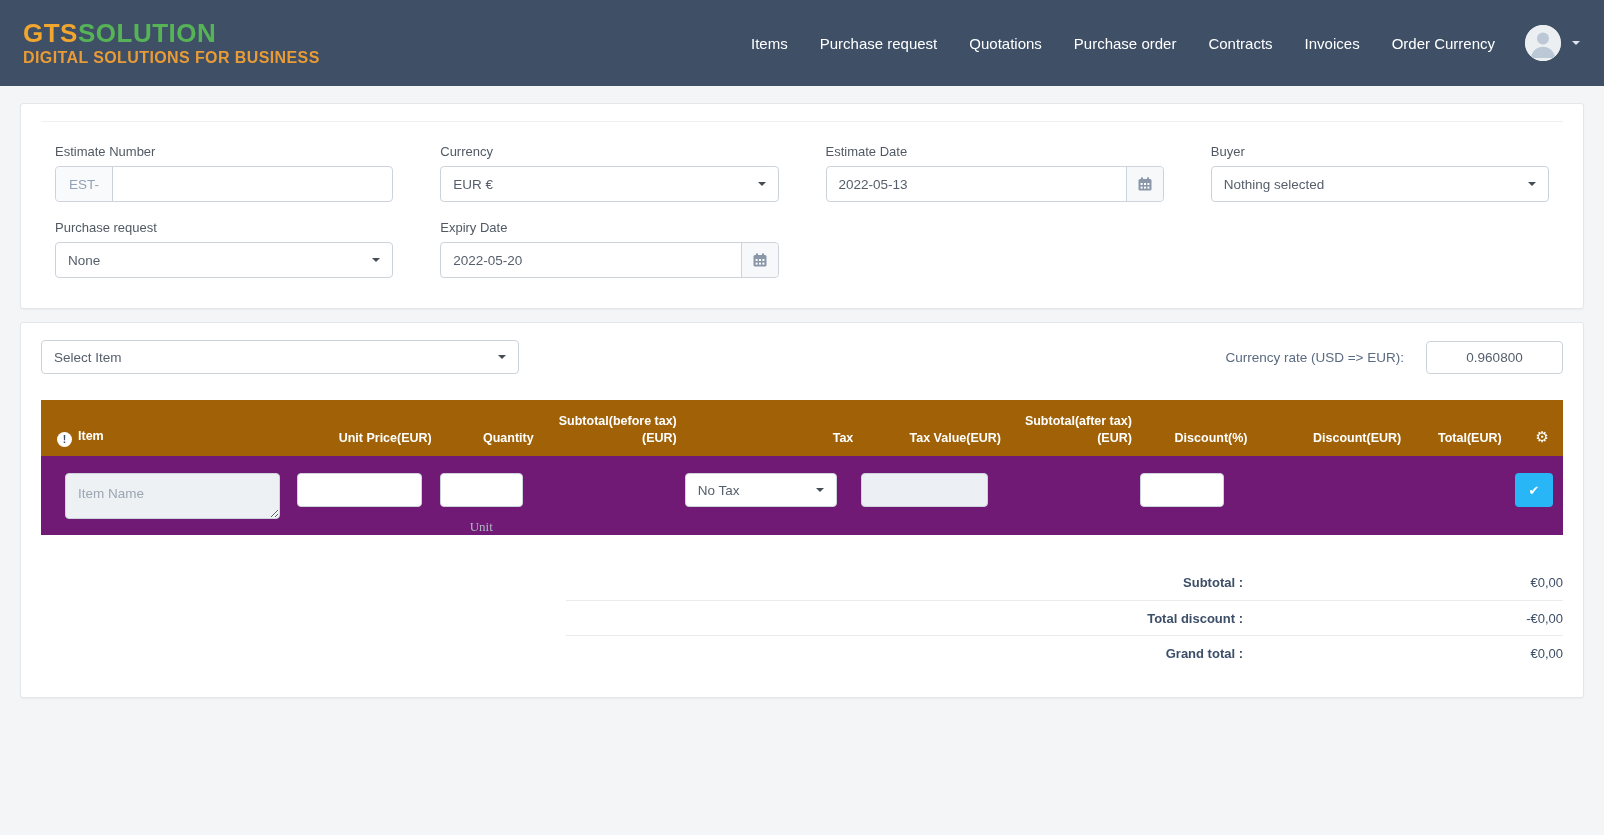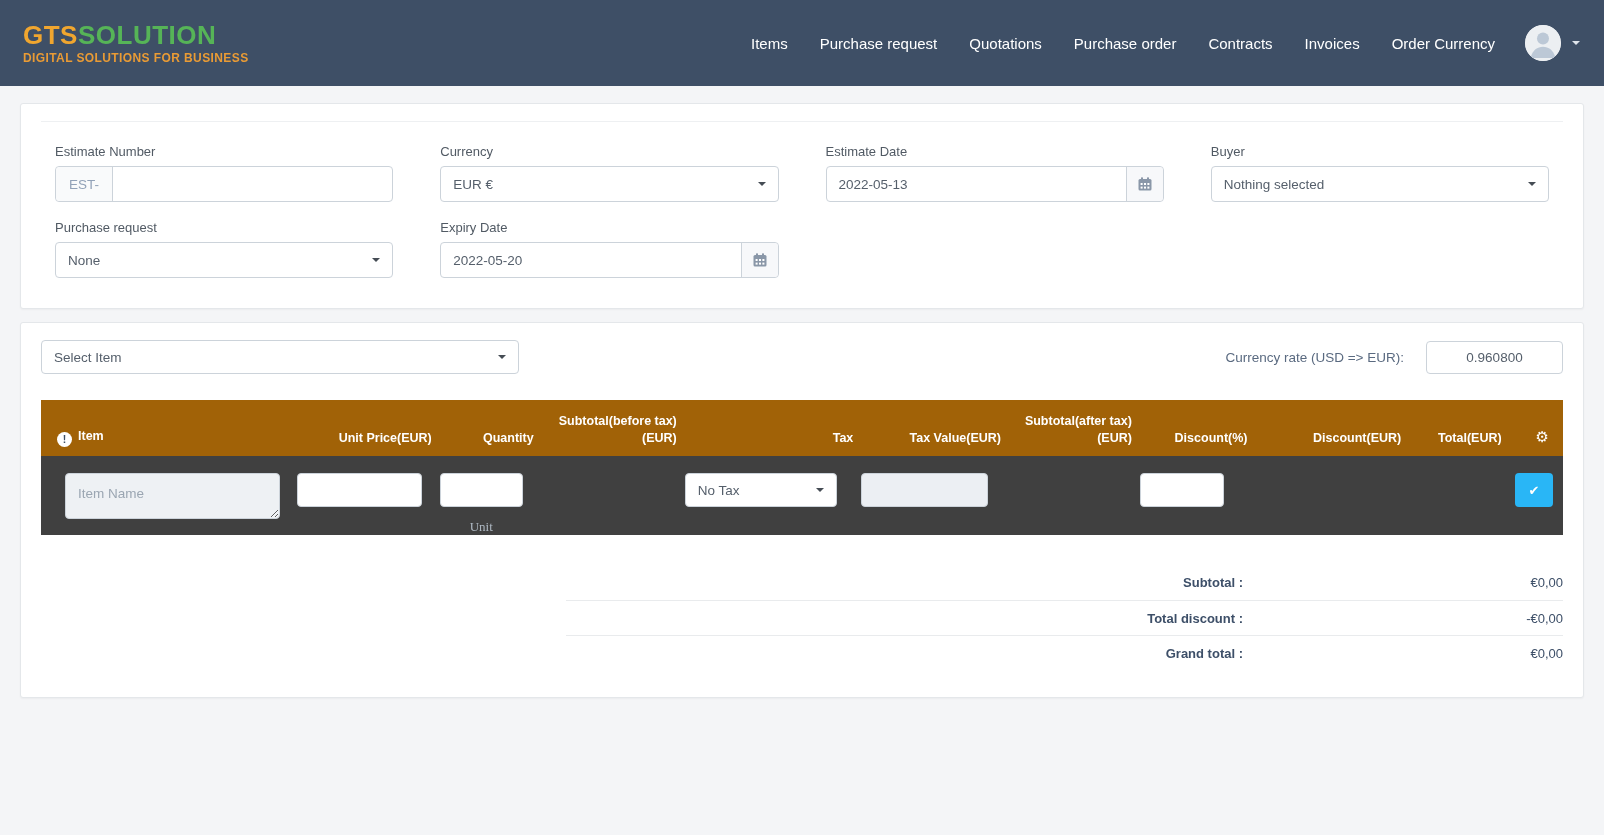--- a/index.html
+++ b/index.html
@@ -15,21 +15,21 @@
     height: 86px;
     background: #3e4f66;
     display: flex;
     align-items: center;
     padding: 0 24px 0 23px;
   }
   .logo { line-height: 1; cursor: pointer; }
   .logo-line1 { font-size: 26px; font-weight: bold; letter-spacing: .5px; }
   .logo-gts { color: #f0a62f; }
   .logo-solution { color: #56b457; }
-  .logo-tagline { font-size: 12px; font-weight: bold; color: #e99b35; letter-spacing: .4px; margin-top: 4px; }
+  .logo-tagline { font-size: 16px; font-weight: bold; color: #e99b35; letter-spacing: .4px; margin-top: 4px; }
   .nav-links { margin-left: auto; display: flex; align-items: center; list-style: none; }
   .nav-links li {
     color: #ffffff; font-size: 15px; padding: 0 16px; cursor: pointer; white-space: nowrap;
   }
   .user-menu { display: flex; align-items: center; margin-left: 14px; cursor: pointer; }
   .avatar-wrap { width: 36px; height: 36px; border-radius: 50%; overflow: hidden; background: #eceff2; }
   .nav-caret {
     width: 0; height: 0; margin-left: 11px;
     border-left: 4px solid transparent; border-right: 4px solid transparent;
     border-top: 4.5px solid #dfe5ec;
@@ -113,21 +113,21 @@
   }
   .items-table thead th.col-item { text-align: left; padding-left: 16px; }
   .items-table thead th.col-gear { padding-right: 14px; }
   .info-icon {
     display: inline-flex; align-items: center; justify-content: center;
     width: 15px; height: 15px; border-radius: 50%;
     background: #fff; color: #3e4f66; font-size: 10.5px; font-weight: bold;
     margin-right: 6px; vertical-align: -3px;
   }
   .gear-icon { font-size: 15px; color: #fff; cursor: pointer; }
-  .items-table tbody td { vertical-align: top; padding: 17px 4px 0 0; background: #404040; }
+  .items-table tbody td { vertical-align: top; padding: 17px 4px 0 0; background: #701a75; }
   .items-table tbody td.cell-item { padding-left: 24px; }
   .item-textarea {
     width: 215px; height: 46px; resize: both;
     background: #eef1f4; border: 1px solid #ccd3da; border-radius: 4px;
     padding: 12px 12px 0; font: inherit; font-size: 13.5px; color: #555f6b; outline: none;
   }
   .item-textarea::placeholder { color: #9ba6b2; }
   .cell-input {
     height: 34px; border: 1px solid #ccd3da; border-radius: 4px;
     padding: 0 10px; font: inherit; font-size: 13.5px; color: #555f6b; outline: none; background:#fff;

